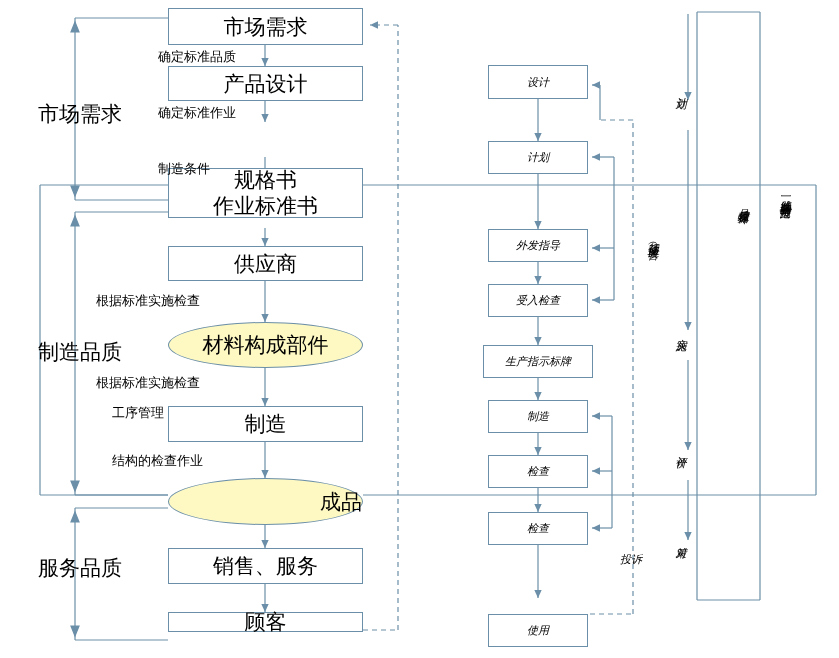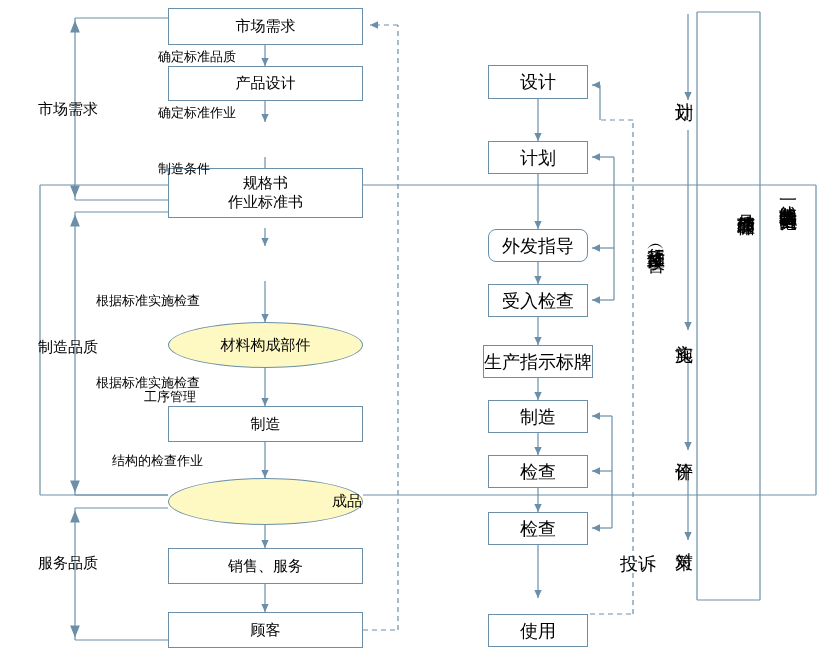--- a/index.html
+++ b/index.html
@@ -4,22 +4,22 @@
 <style>
   html,body{margin:0;padding:0;background:#ffffff;}
   body{font-family:"DejaVu Sans","Liberation Sans",sans-serif;}
   #stage{position:relative;width:839px;height:658px;overflow:hidden;background:#fff;}
   .box{position:absolute;border:1px solid #6b8fa8;background:#fff;display:flex;align-items:center;justify-content:center;text-align:center;color:#000;box-sizing:border-box;}
   .box.twoline{flex-direction:column;line-height:1.25;}
   .lbl{position:absolute;color:#000;white-space:nowrap;}
   .vlbl{position:absolute;color:#000;writing-mode:vertical-rl;text-orientation:upright;letter-spacing:1px;}
   .ell{position:absolute;border:1px solid #6b8fa8;border-radius:50%;background:#fef9c3;display:flex;align-items:center;justify-content:center;box-sizing:border-box;}
   svg.lines{position:absolute;left:0;top:0;width:839px;height:658px;pointer-events:none;}
-  .f17{font-size:15px;}
-  .f15{font-size:18px;}
+  .f17{font-size:21px;}
+  .f15{font-size:11px;font-style:italic;}
   .f13{font-size:13px;}
 </style>
 </head>
 <body>
 
 <div id="stage">
 
   <svg class="lines" xmlns="http://www.w3.org/2000/svg">
     <defs>
       <marker id="ah" markerWidth="9" markerHeight="9" refX="7" refY="3.2" orient="auto">
@@ -113,55 +113,58 @@
   <div class="box f17" style="left:168px;top:8px;width:195px;height:37px;">
     <span>市场需求</span>
   </div>
   <div class="box f17" style="left:168px;top:66px;width:195px;height:35px;">
     <span>产品设计</span>
   </div>
   <div class="box twoline f17" style="left:168px;top:168px;width:195px;height:50px;">
     <span>规格书</span>
     <span>作业标准书</span>
   </div>
+  <div class="box f17" style="left:168px;top:246px;width:195px;height:35px;">
+    <span>供应商</span>
+  </div>
   <div class="ell f17" style="left:168px;top:322px;width:195px;height:46px;">
     <span>材料构成部件</span>
   </div>
   <div class="box f17" style="left:168px;top:406px;width:195px;height:36px;">
     <span>制造</span>
   </div>
   <div class="ell f17" style="left:168px;top:478px;width:195px;height:47px;justify-content:flex-end;">
     <span>成品</span>
   </div>
   <div class="box f17" style="left:168px;top:548px;width:195px;height:36px;">
     <span>销售、服务</span>
   </div>
-  <div class="box f17" style="left:168px;top:612px;width:195px;height:36px;">
+  <div class="box f17" style="left:168px;top:612px;width:195px;height:20px;">
     <span>顾客</span>
   </div>
 
   <div class="lbl f13" style="left:158px;top:48px;">确定标准品质</div>
   <div class="lbl f13" style="left:158px;top:104px;">确定标准作业</div>
   <div class="lbl f13" style="left:158px;top:160px;">制造条件</div>
   <div class="lbl f13" style="left:96px;top:292px;">根据标准实施检查</div>
   <div class="lbl f13" style="left:96px;top:374px;">根据标准实施检查</div>
-  <div class="lbl f13" style="left:112px;top:388px;margin-left:32px;">工序管理</div>
+  <div class="lbl f13" style="left:112px;top:404px;">工序管理</div>
   <div class="lbl f13" style="left:112px;top:452px;">结构的检查作业</div>
 
   <div class="lbl f17" style="left:38px;top:100px;">市场需求</div>
   <div class="lbl f17" style="left:38px;top:338px;">制造品质</div>
   <div class="lbl f17" style="left:38px;top:554px;">服务品质</div>
 
   <div class="box f15" style="left:488px;top:65px;width:100px;height:34px;">
     <span>设计</span>
   </div>
   <div class="box f15" style="left:488px;top:141px;width:100px;height:33px;">
     <span>计划</span>
   </div>
-  <div class="box f15" style="left:488px;top:229px;width:100px;height:33px;border-radius:8px;">
+  <div class="box f15" style="left:488px;top:229px;width:100px;height:33px;">
     <span>外发指导</span>
   </div>
   <div class="box f15" style="left:488px;top:284px;width:100px;height:33px;">
     <span>受入检查</span>
   </div>
   <div class="box f15" style="left:483px;top:345px;width:110px;height:33px;">
     <span>生产指示标牌</span>
   </div>
   <div class="box f15" style="left:488px;top:400px;width:100px;height:33px;">
     <span>制造</span>

